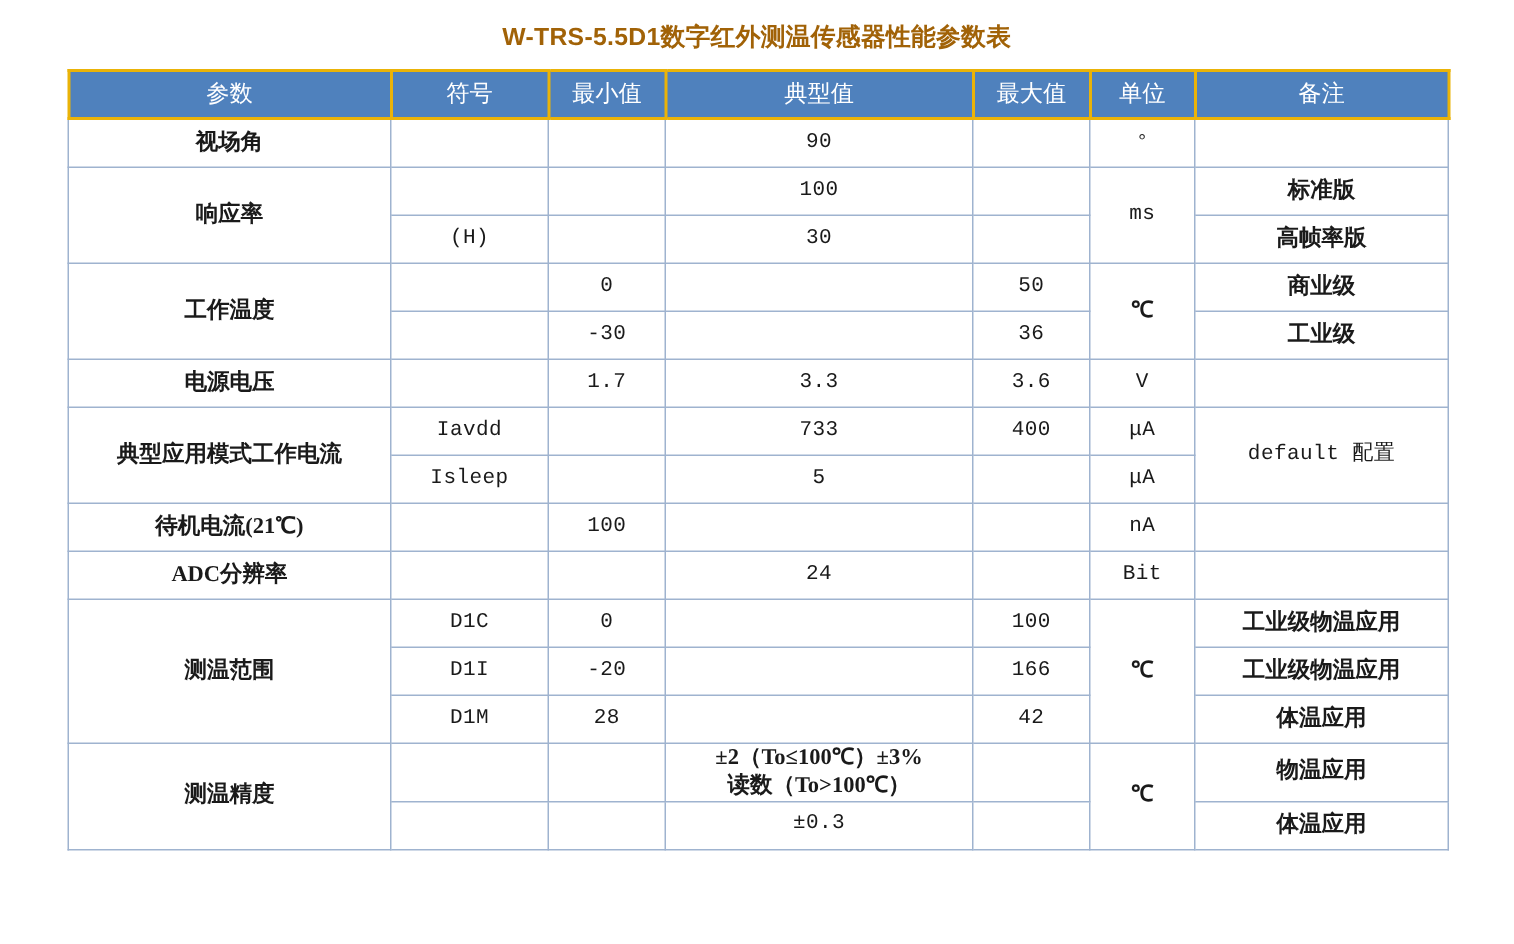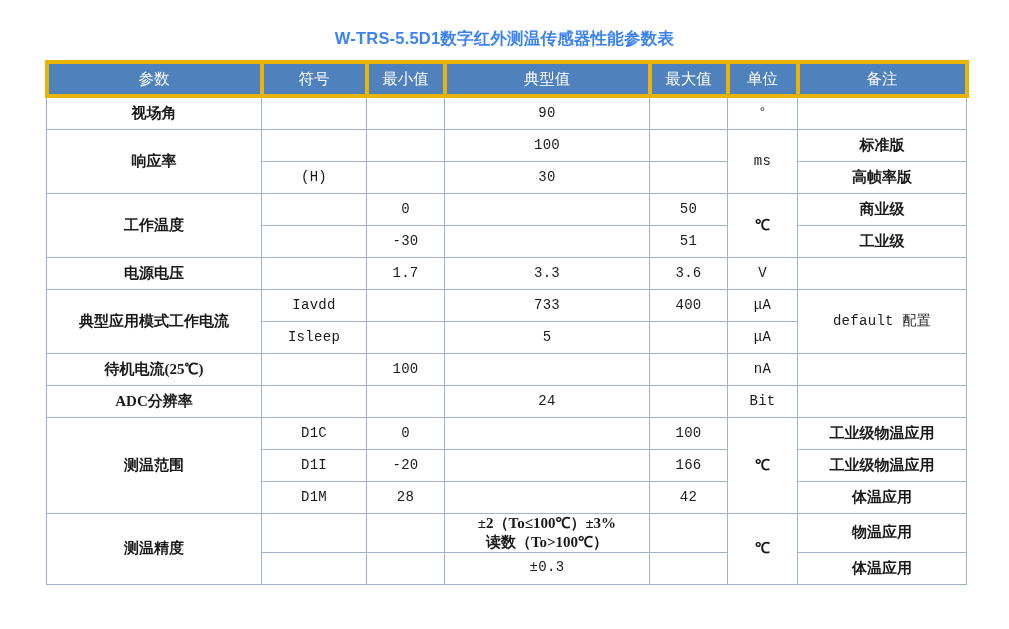--- a/index.html
+++ b/index.html
@@ -19,23 +19,23 @@
     width: 1009px;
     height: 629px;
     box-sizing: border-box;
   }
   .title {
     text-align: center;
     font-family: "Liberation Sans", sans-serif;
     font-weight: bold;
     font-size: 16.5px;
     letter-spacing: 0.2px;
-    padding-top: 28px;
+    padding-top: 14px;
     padding-bottom: 10px;
-    color: #3b82f6;
+    color: #a16207;
   }
   .table-wrap {
     margin: 0 auto;
     width: 920px;
   }
   table.spec {
     border-collapse: collapse;
     width: 920px;
     table-layout: fixed;
     font-size: 15px;
@@ -48,21 +48,21 @@
     height: 31px;
     line-height: 1.25;
     color: #1a1a1a;
   }
   table.spec thead th {
     background: #4f81bd;
     color: #ffffff;
     font-weight: normal;
     height: 30px;
     font-size: 15.5px;
-    border: 4px solid #eab308;
+    border: 2px solid #eab308;
   }
   .c-param { width: 215px; }
   .c-symbol { width: 105px; }
   .c-min { width: 78px; }
   .c-typ  { width: 205px; }
   .c-max  { width: 78px; }
   .c-unit { width: 70px; }
   .c-note { width: 169px; }
 
   .cn { font-family: "Liberation Serif", serif; font-weight: bold; }
@@ -136,21 +136,21 @@
           <td class="mono">0</td>
           <td class="mono"></td>
           <td class="mono">50</td>
           <td class="cn" rowspan="2">℃</td>
           <td class="cn">商业级</td>
         </tr>
         <tr>
           <td class="mono"></td>
           <td class="mono">-30</td>
           <td class="mono"></td>
-          <td class="mono">51</td>
+          <td class="mono">36</td>
           <td class="cn">工业级</td>
         </tr>
 
         <tr>
           <td class="cn">电源电压</td>
           <td class="mono"></td>
           <td class="mono">1.7</td>
           <td class="mono">3.3</td>
           <td class="mono">3.6</td>
           <td class="mono">V</td>
@@ -168,21 +168,21 @@
         </tr>
         <tr>
           <td class="mono">Isleep</td>
           <td class="mono"></td>
           <td class="mono">5</td>
           <td class="mono"></td>
           <td class="mono">μA</td>
         </tr>
 
         <tr>
-          <td class="cn">待机电流(25℃)</td>
+          <td class="cn">待机电流(21℃)</td>
           <td class="mono"></td>
           <td class="mono">100</td>
           <td class="mono"></td>
           <td class="mono"></td>
           <td class="mono">nA</td>
           <td class="cn"></td>
         </tr>
 
         <tr>
           <td class="cn">ADC分辨率</td>

